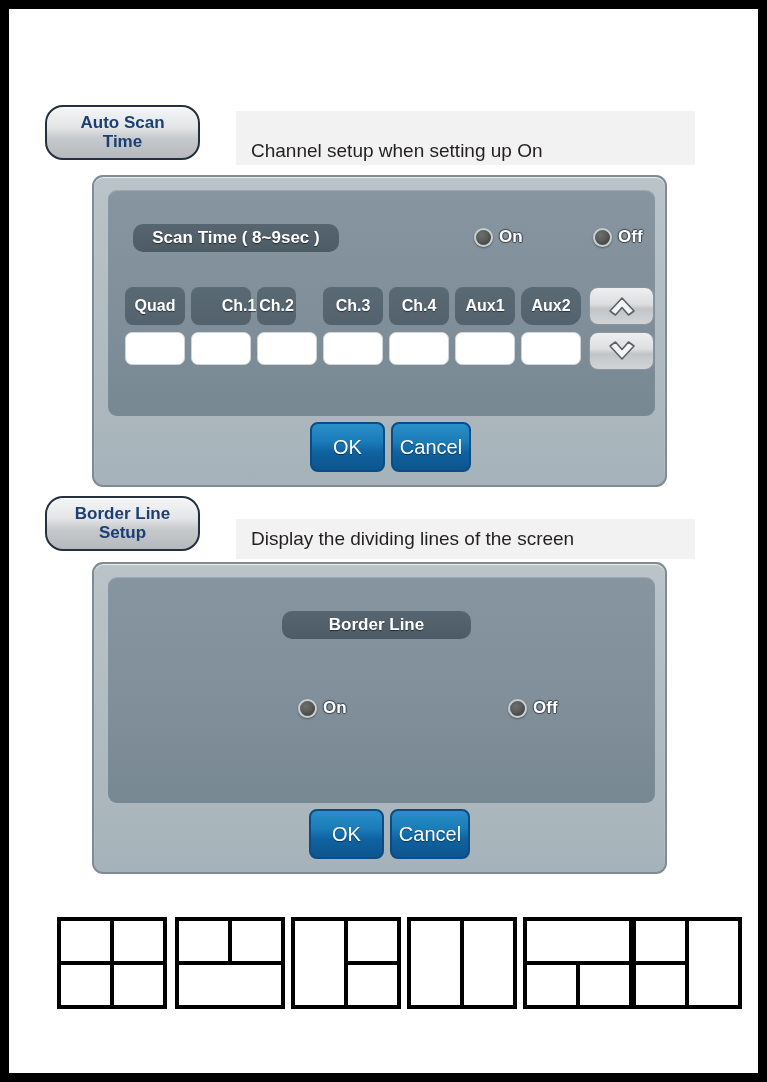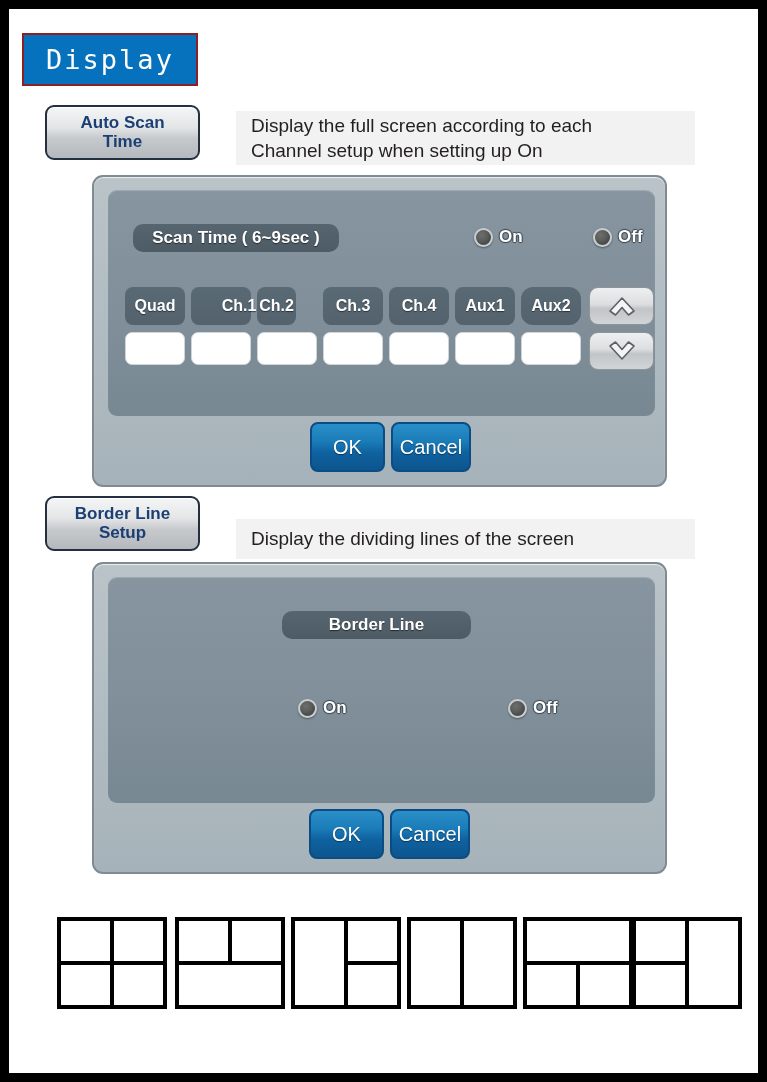--- a/index.html
+++ b/index.html
@@ -54,21 +54,21 @@
     height: 58px;
   }
 
   .sec-button {
     position: absolute;
     left: 0;
     top: 0;
     width: 155px;
     height: 55px;
     border: 2px solid #24303f;
-    border-radius: 9px;
+    border-radius: 18px;
     background: linear-gradient(to bottom, #f4f5f6 0%, #e3e5e7 40%, #c6c9cc 62%, #b5b9bd 100%);
     box-shadow: inset 0 1px 0 #ffffff;
     display: flex;
     align-items: center;
     justify-content: center;
     text-align: center;
     line-height: 1.08;
   }
   .sec-button-label {
     color: #1c3f73;
@@ -195,45 +195,42 @@
     position: absolute;
     background: #000000;
   }
 </style>
 </head>
 <body>
 
 <div class="page-frame">
   <div class="page-inner">
 
-    <div class="title-box">
-      <span class="title-text">Display</span>
-    </div>
 
     <div class="section-head" style="left:36px; top:96px; width:650px;">
       <div class="sec-button">
         <span class="sec-button-label">
           <span>Auto Scan</span><br>
           <span>Time</span>
         </span>
       </div>
       <div class="sec-desc" style="left:191px; top:6px; width:459px; height:54px;">
         <span>
-          <span>Display the full screen according to each</span><br>
+          <br>
           <span>Channel setup when setting up On</span>
         </span>
       </div>
     </div>
 
     <div class="dialog" style="left:83px; top:166px; width:575px; height:312px;">
 
       <div class="inner-panel" style="left:14px; top:13px; width:547px; height:226px;"></div>
 
       <div class="pill-label" style="left:39px; top:47px; width:206px; height:28px;">
-        <span>Scan Time ( 6~9sec )</span>
+        <span>Scan Time ( 8~9sec )</span>
       </div>
 
       <div class="radio-group" style="left:340px; top:50px;">
         <span class="radio-dot"></span>
         <span class="radio-text">On</span>
       </div>
 
       <div class="radio-group" style="left:459px; top:50px;">
         <span class="radio-dot"></span>
         <span class="radio-text">Off</span>

